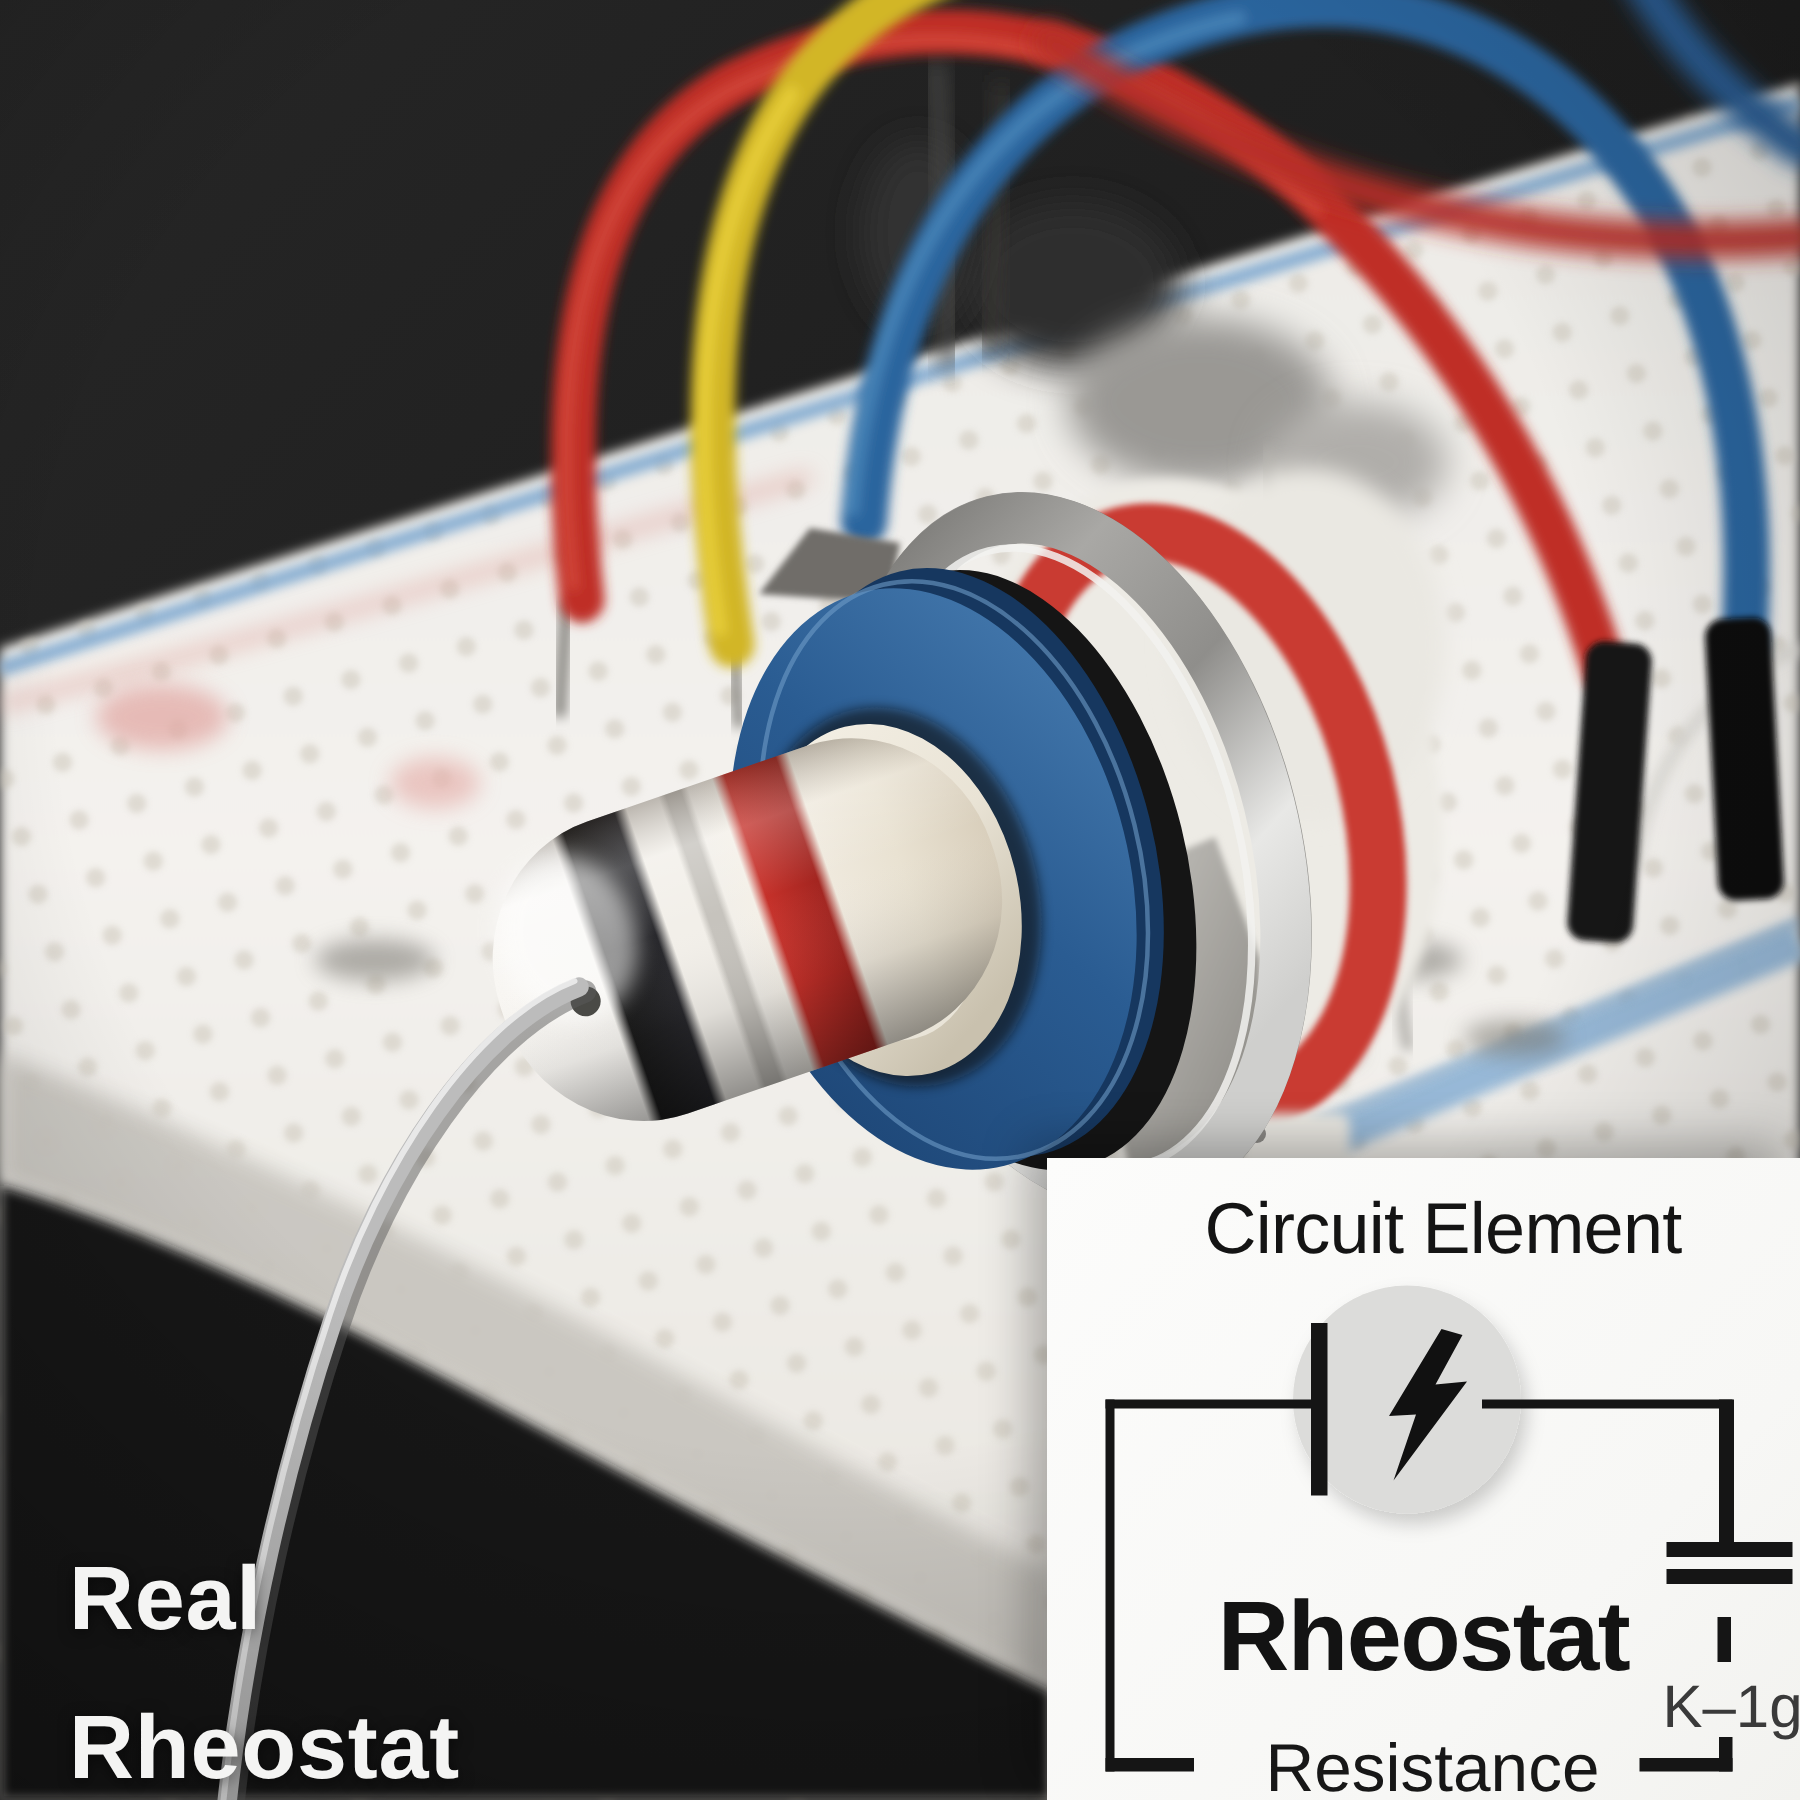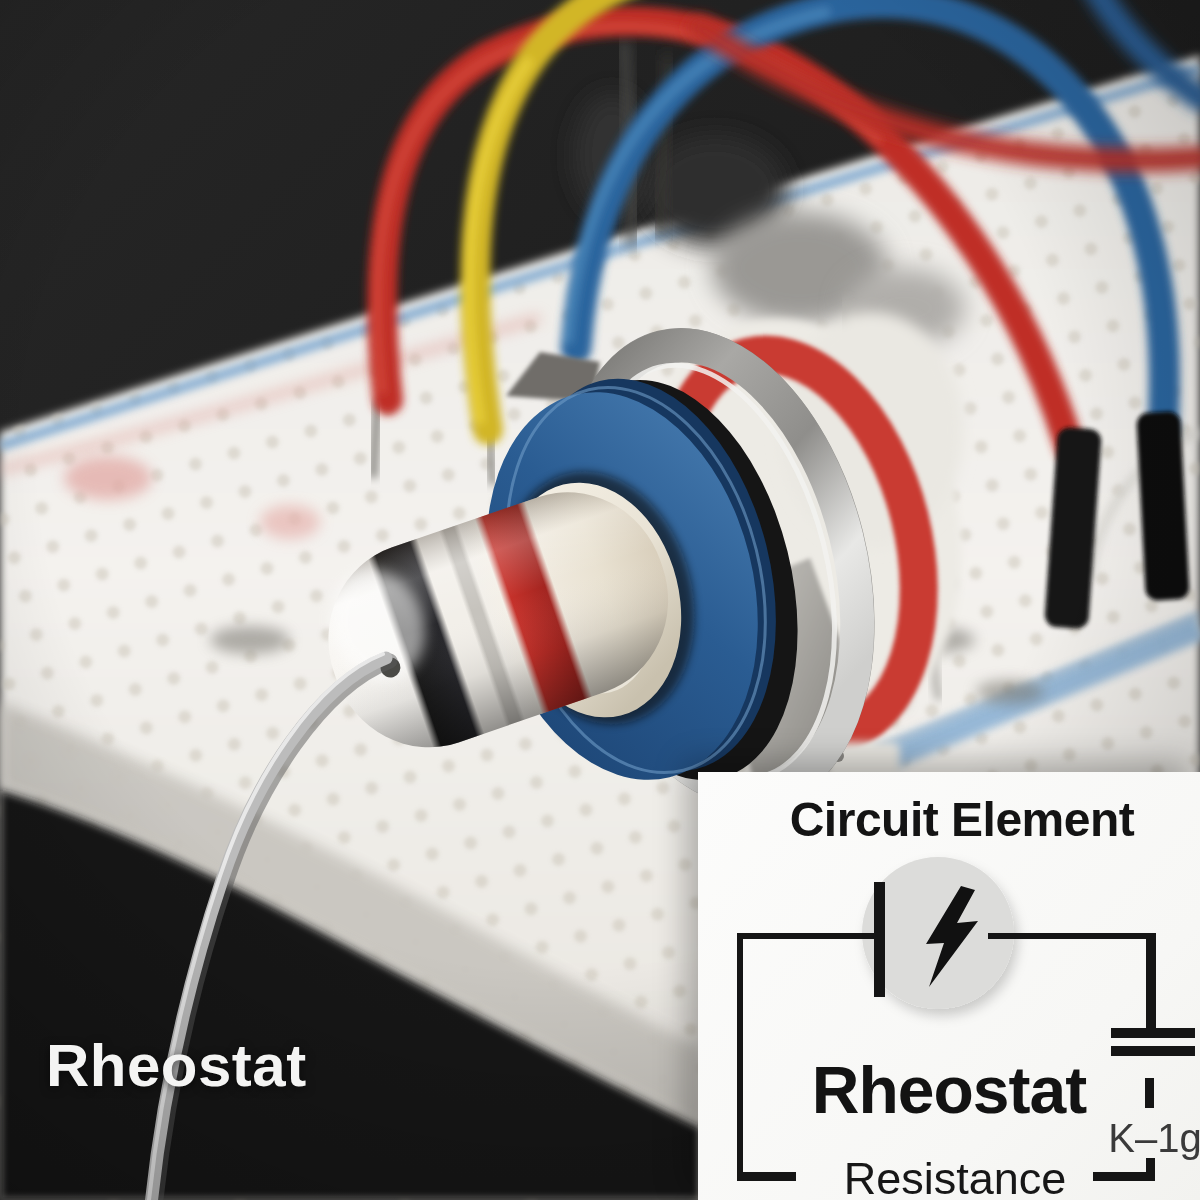--- a/index.html
+++ b/index.html
@@ -17,21 +17,21 @@
     font-weight:bold;font-size:60px;line-height:99px;letter-spacing:0.5px;
     text-shadow:0 2px 10px rgba(0,0,0,0.55);
   }
   .panel{
     position:absolute;left:698px;top:772px;width:502px;height:428px;
     background:linear-gradient(135deg,#fcfcfb 0%,#f7f7f5 70%,#f2f2ef 100%);
     box-shadow:-12px -10px 30px rgba(0,0,0,0.28);
   }
   .panel-title{
     position:absolute;top:20px;left:26px;width:476px;text-align:center;
-    font-size:48px;font-weight:bold;color:#141414;letter-spacing:-0.5px;white-space:nowrap;
+    font-size:48px;font-weight:normal;color:#141414;letter-spacing:-0.5px;white-space:nowrap;
   }
   .circuit-svg{position:absolute;inset:0;width:502px;height:428px;display:block;}
   .component-label{
     position:absolute;top:280px;left:0;width:502px;text-align:center;
     font-size:66px;font-weight:bold;color:#131313;letter-spacing:-1px;
   }
   .value-label{
     position:absolute;top:344px;left:382px;width:150px;text-align:center;
     font-size:40px;color:#3a3a3a;letter-spacing:0;
   }
@@ -233,20 +233,21 @@
         <path d="M 386 658 C 318 684 254 782 222 880 C 190 976 163 1090 151 1205" stroke="#5a5a5a" stroke-width="15" opacity="0.5" transform="translate(4,3)"></path>
         <path d="M 386 658 C 318 684 254 782 222 880 C 190 976 163 1090 151 1205" stroke="#bcbcbc" stroke-width="13"></path>
         <path d="M 383 654 C 316 680 252 778 220 876 C 188 972 161 1086 149 1200" stroke="#f0f0f0" stroke-width="4" opacity="0.85"></path>
       </g>
     </g>
   </svg>
 
   <div class="vignette"></div>
 
   <div class="caption">
+    <div>Real</div>
     <div>Rheostat</div>
   </div>
 
   <div class="panel">
     <svg class="circuit-svg" viewBox="0 0 502 428" aria-hidden="true">
       <defs>
         <filter id="cshadow" x="-40%" y="-40%" width="180%" height="180%">
           <feDropShadow dx="4" dy="7" stdDeviation="6" flood-color="#000000" flood-opacity="0.18"></feDropShadow>
         </filter>
       </defs>

